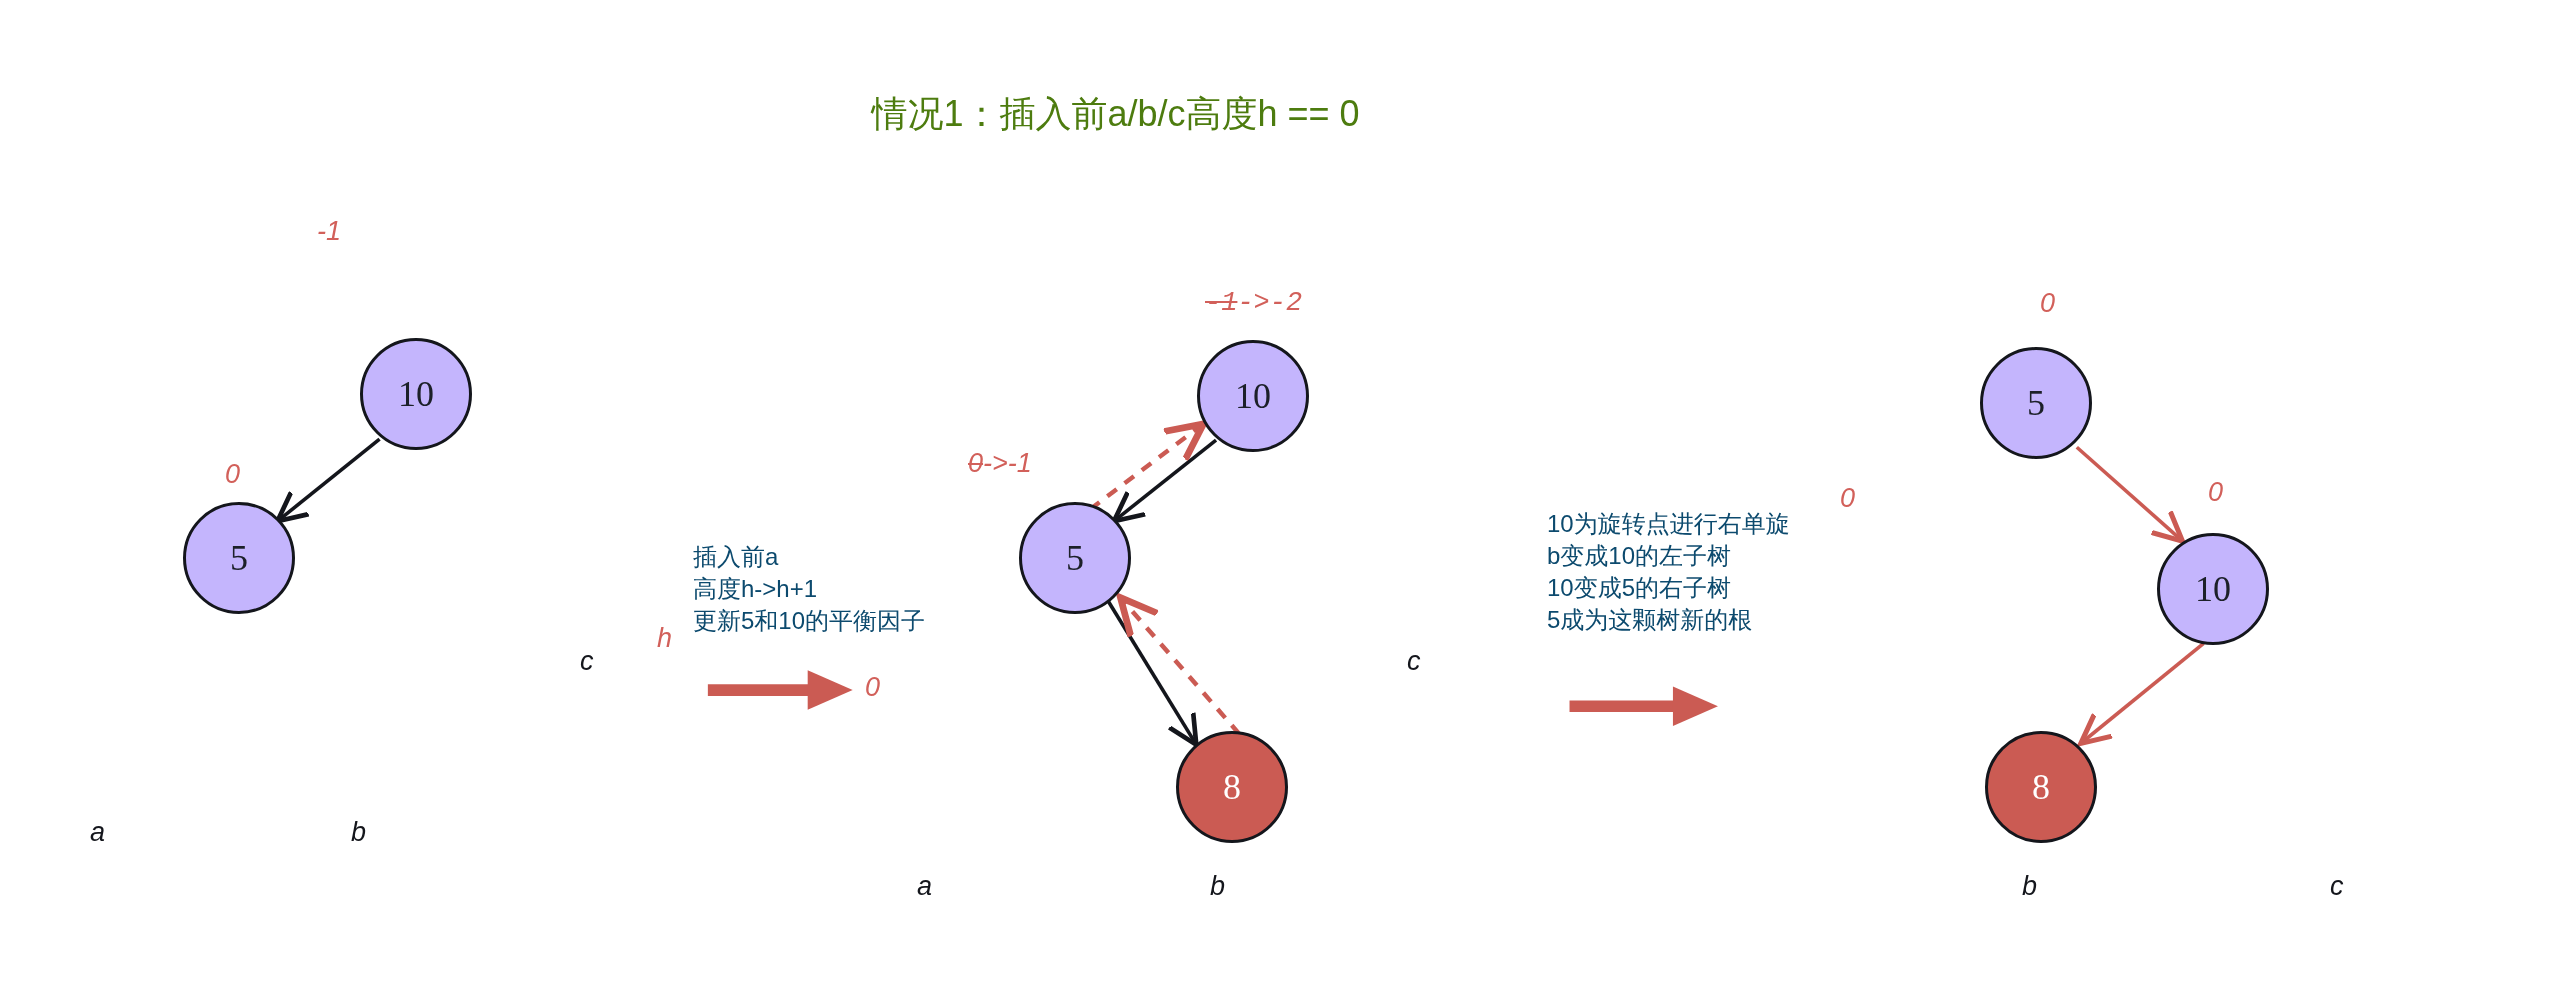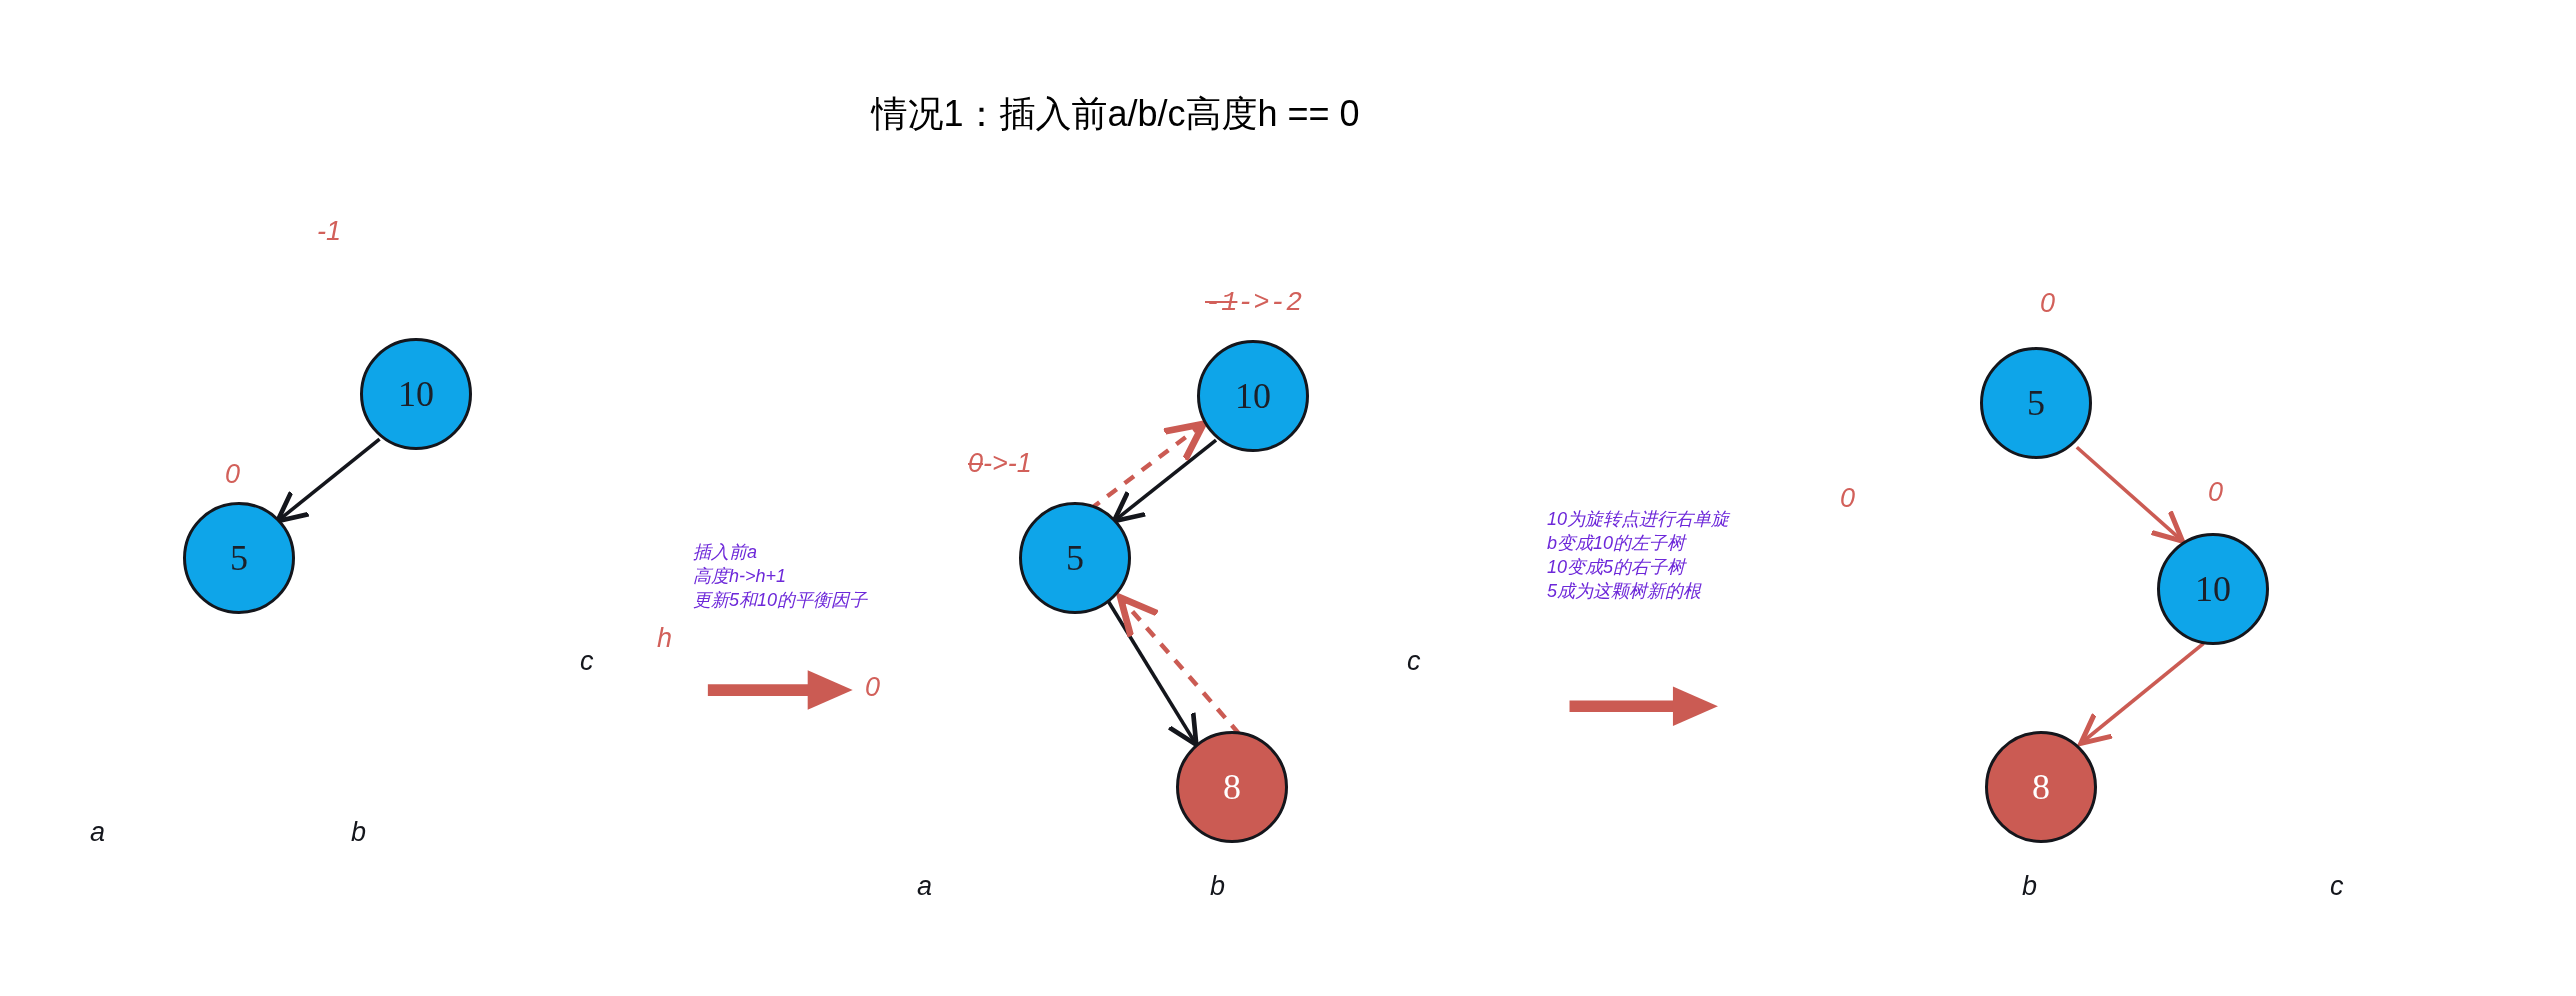--- a/index.html
+++ b/index.html
@@ -17,31 +17,31 @@
     left: 0; top: 0;
     width: 2576px; height: 997px;
   }
   .abs { position: absolute; }
 
   
   #title {
     left: 0; top: 90px; width: 2231px;
     text-align: center;
     font-size: 36px;
-    color: #000000;
+    color: #4d7c0f;
     font-family: "Liberation Sans", sans-serif;
     white-space: nowrap;
   }
 
   
   .node {
     width: 112px; height: 112px;
     border-radius: 50%;
     border: 3.6px solid #14161c;
-    background: #0ea5e9;
+    background: #c4b5fd;
     box-sizing: border-box;
     display: flex;
     align-items: center;
     justify-content: center;
     font-family: "Liberation Serif", serif;
     font-size: 36px;
     color: #1c2029;
     line-height: 1;
   }
   .node.filled {
@@ -67,23 +67,22 @@
     font-style: italic;
     font-size: 27px;
     font-family: "Liberation Sans", sans-serif;
   }
   .subtree-label.red {
     color: #d2605a;
   }
 
   
   .note {
-    color: #6d28d9;
-    font-style: italic;
-    font-size: 18px;
+    color: #0c4a6e;
+    font-size: 24px;
     line-height: 1.33;
     font-family: "Liberation Sans", sans-serif;
     white-space: nowrap;
   }
   .note div { white-space: nowrap; }
 </style>
 </head>
 <body>
 
 <svg id="canvas" viewBox="0 0 2864 1108" xmlns="http://www.w3.org/2000/svg">

